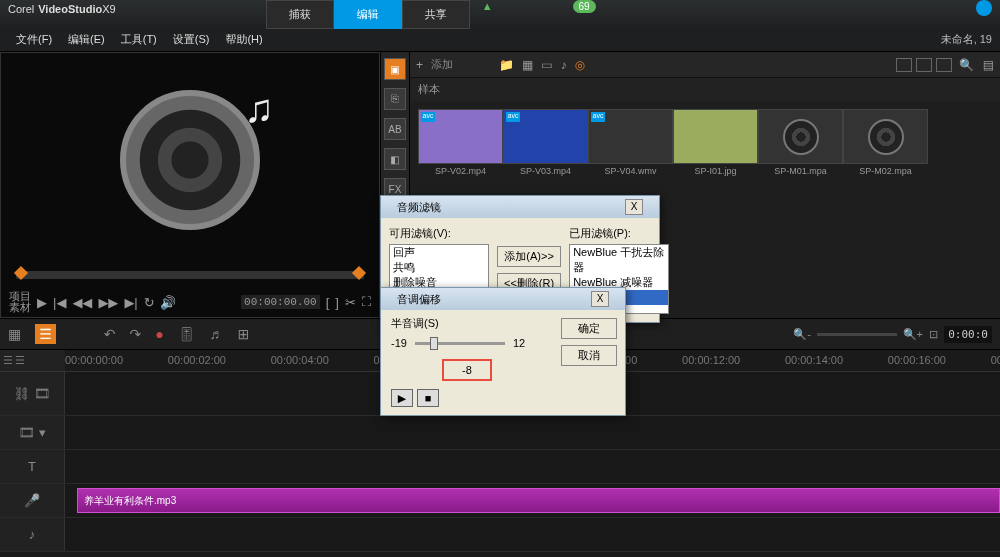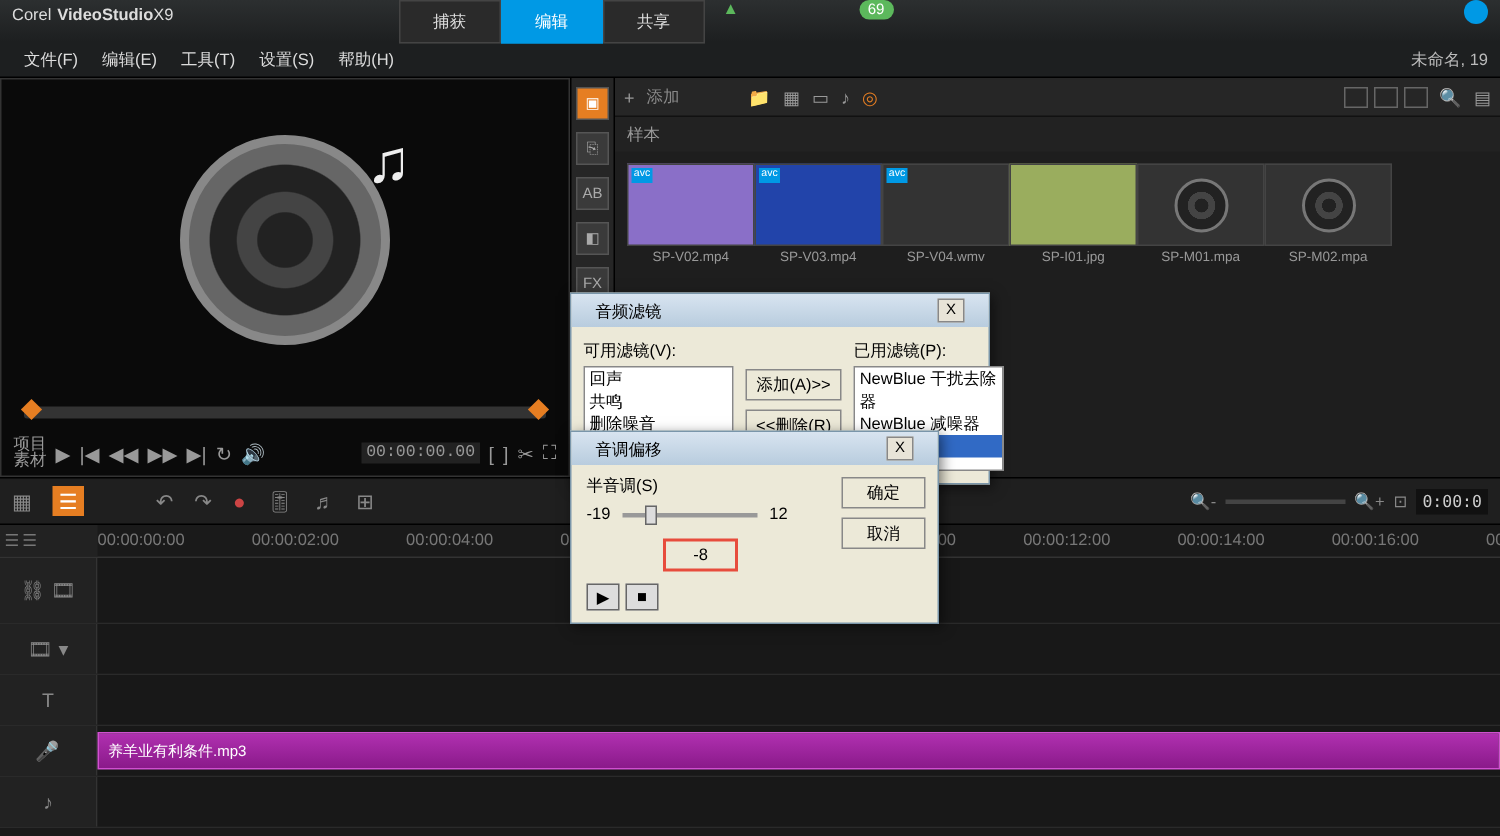--- a/index.html
+++ b/index.html
@@ -266,21 +266,21 @@
       <div class="track-head">
           <span class="track-icon">T</span>
         </div>
       <div class="track-body"></div>
     </div>
     <div class="track">
       <div class="track-head">
           <span class="track-icon">🎤</span>
         </div>
       <div class="track-body">
-        <div class="clip" style="left:0;right:0">养羊业有利条件.mp3</div>
+        <div class="clip" style="left:12px;right:0">养羊业有利条件.mp3</div>
       </div>
     </div>
     <div class="track">
       <div class="track-head">
           <span class="track-icon">♪</span>
         </div>
       <div class="track-body"></div>
     </div>
   </div>
 </div>

